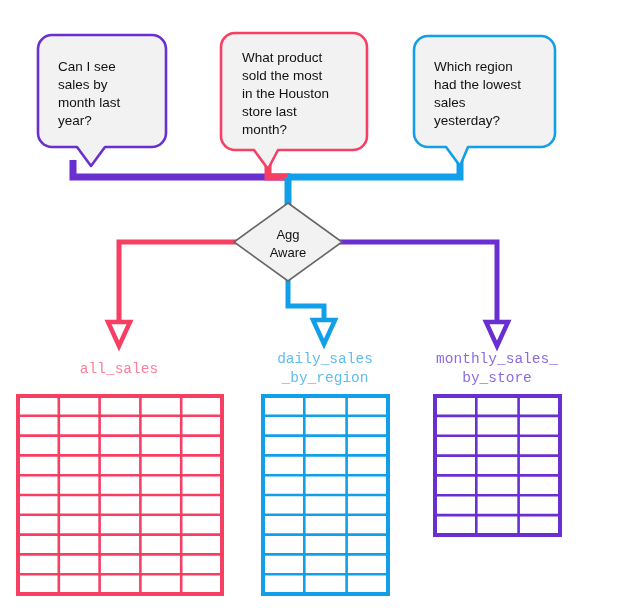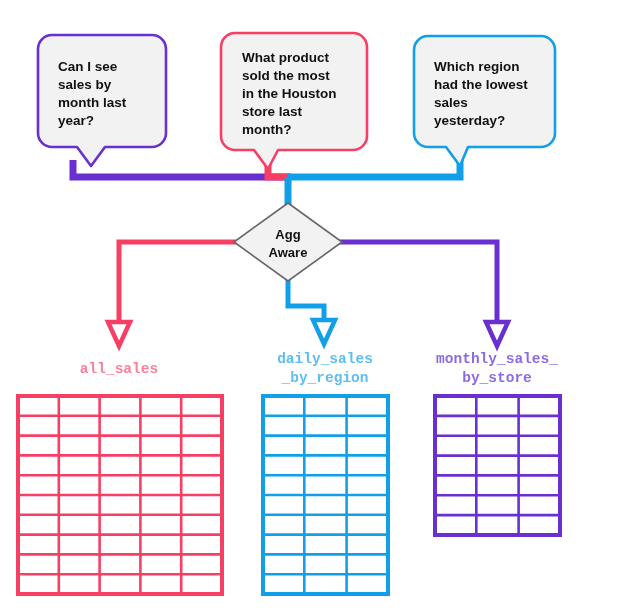--- a/index.html
+++ b/index.html
@@ -10,21 +10,20 @@
   body {
     width: 634px;
     height: 610px;
     font-family: "Liberation Sans", sans-serif;
     overflow: hidden;
   }
   #stage {
     position: relative;
     width: 634px;
     height: 610px;
-    font-weight: bold;
   }
   svg#diagram {
     position: absolute;
     left: 0;
     top: 0;
     width: 634px;
     height: 610px;
   }
   .bubble-text {
     font-family: "Liberation Sans", sans-serif;

